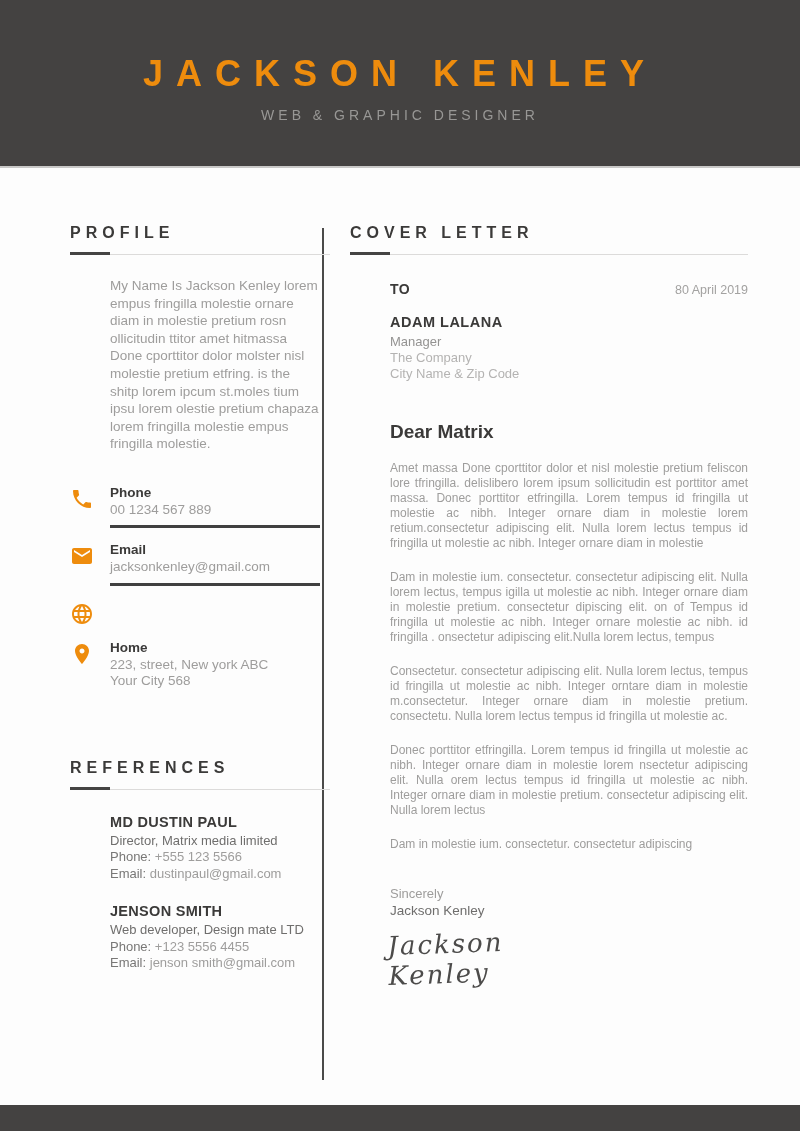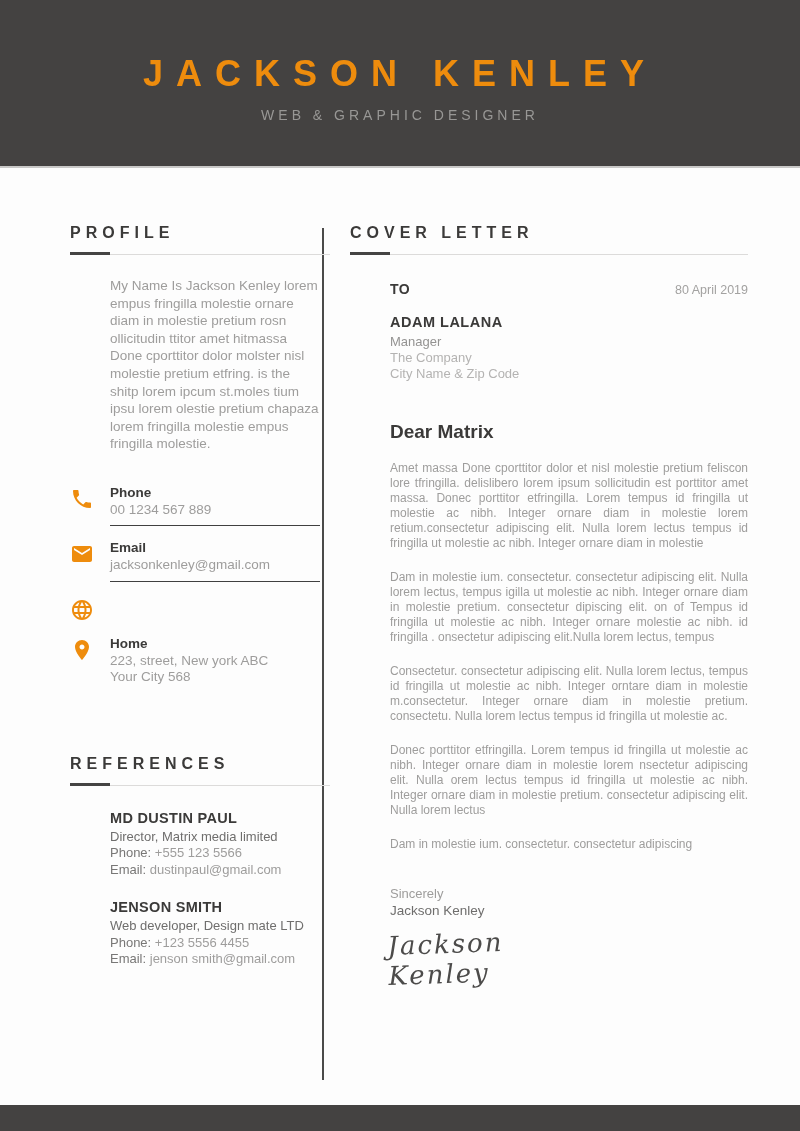--- a/index.html
+++ b/index.html
@@ -69,21 +69,21 @@
     margin: 22px 0 0 40px;
     width: 212px;
     font-size: 13.5px; line-height: 17.6px;
     color: #9e9d9c;
   }
   .contact { margin-top: 24px; width: 250px; }
   .c-row { display: flex; align-items: flex-start; padding: 8px 0 6px 0; }
   .c-row .icon { width: 40px; flex: 0 0 40px; padding-top: 2px; }
   .c-row .icon svg { width: 24px; height: 24px; display: block; }
   .c-body { flex: 1; padding-bottom: 7px; }
-  .c-row.has-line .c-body { border-bottom: 1px solid #404040; }
+  .c-row.has-line .c-body { border-bottom: 3px solid #404040; }
   .c-label { font-size: 13.5px; font-weight: bold; color: #3b3a39; }
   .c-val { font-size: 13.5px; color: #9e9d9c; margin-top: 2px; line-height: 16.5px; }
 
   .refs { margin-top: 56px; }
   .ref-entry { margin: 24px 0 0 40px; }
   .ref-entry + .ref-entry { margin-top: 22px; }
   .ref-name { font-size: 14.5px; font-weight: bold; color: #3b3a39; letter-spacing: 0.3px; }
   .ref-role { font-size: 13px; color: #6f6e6d; margin-top: 3px; line-height: 15.5px; }
   .ref-line { font-size: 13px; margin-top: 1px; line-height: 15.5px; color: #9e9d9c; }
   .ref-line .lab { color: #787776; }

